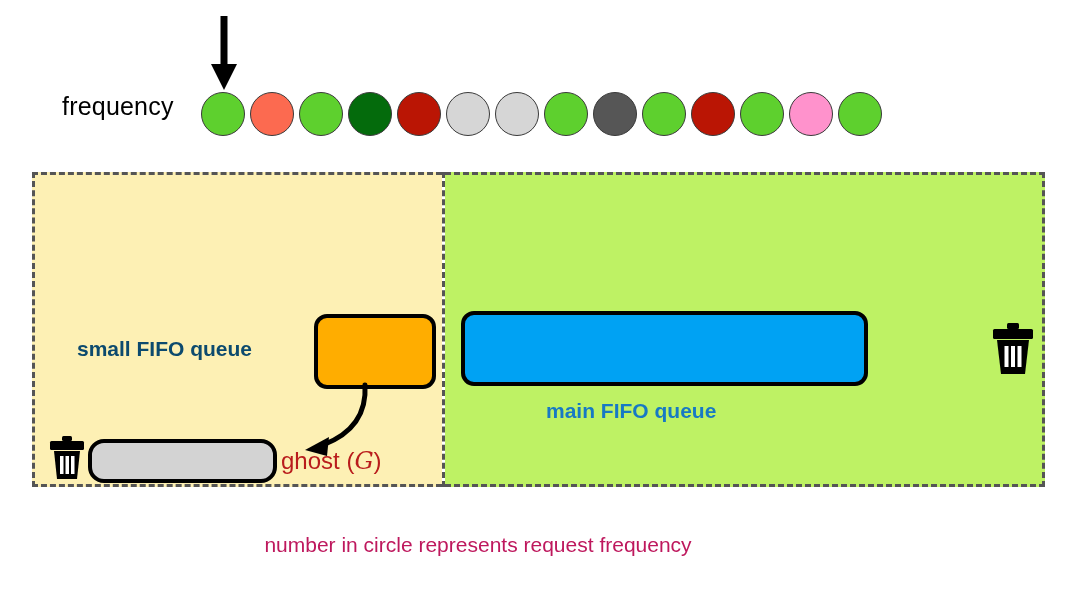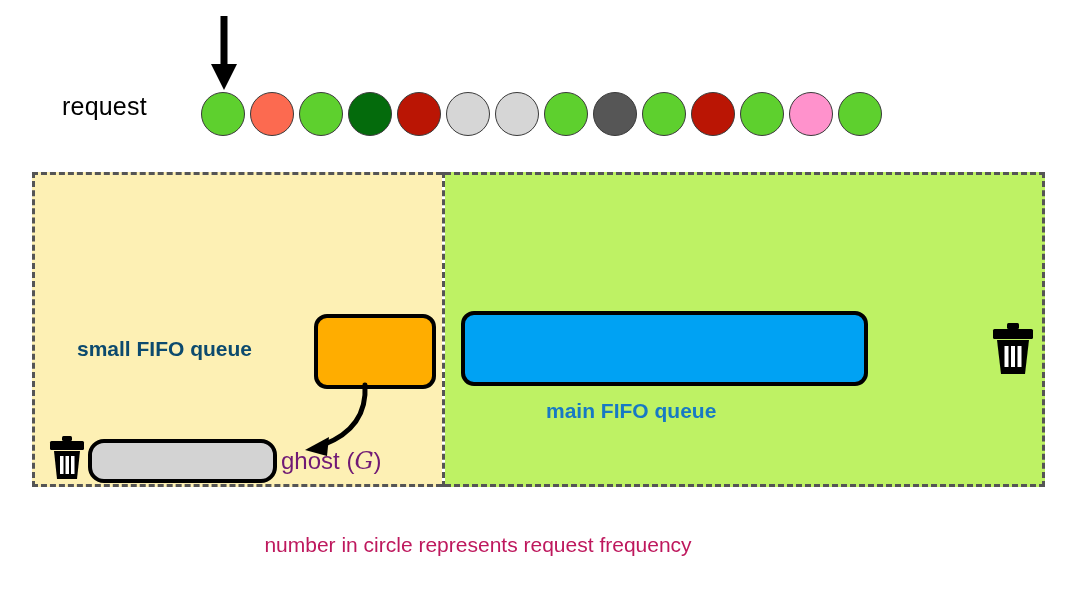--- a/index.html
+++ b/index.html
@@ -132,21 +132,21 @@
     box-sizing: border-box;
     background: #d3d3d3;
     border: 4px solid #000000;
     border-radius: 16px;
   }
   #ghost-label {
     position: absolute;
     left: 246px;
     top: 272px;
     font-size: 24px;
-    color: #701a75;
+    color: #b91c1c;
     white-space: nowrap;
   }
   #ghost-label .script-g {
     font-family: "DejaVu Serif", serif;
     font-style: italic;
     font-size: 24px;
   }
   #ghost-trash {
     position: absolute;
     left: 14px;
@@ -206,21 +206,21 @@
 </head>
 <body>
 
 <div id="stage">
 
   <svg id="incoming-arrow" viewBox="0 0 36 78" aria-hidden="true">
     <line x1="18" y1="2" x2="18" y2="58" stroke="#000000" stroke-width="7"></line>
     <polygon points="18,76 5,50 31,50" fill="#000000"></polygon>
   </svg>
 
-  <div id="requests-label">request</div>
+  <div id="requests-label">frequency</div>
 
   <div id="request-circles">
       <div class="request-circle" style="background: rgb(94, 208, 46);"></div>
       <div class="request-circle" style="background: rgb(252, 106, 80);"></div>
       <div class="request-circle" style="background: rgb(94, 208, 46);"></div>
       <div class="request-circle" style="background: rgb(4, 107, 12);"></div>
       <div class="request-circle" style="background: rgb(186, 21, 4);"></div>
       <div class="request-circle" style="background: rgb(214, 214, 214);"></div>
       <div class="request-circle" style="background: rgb(214, 214, 214);"></div>
       <div class="request-circle" style="background: rgb(94, 208, 46);"></div>

